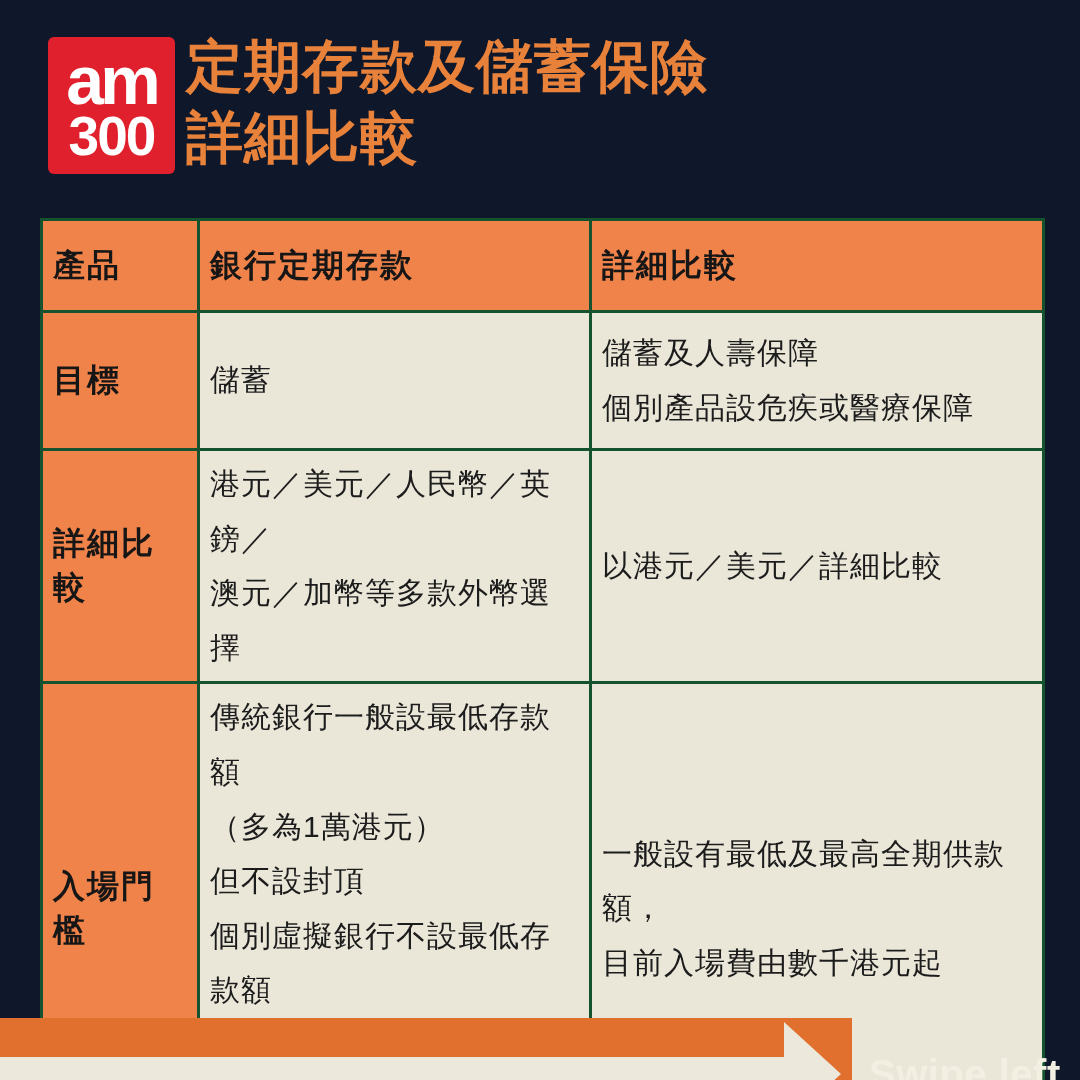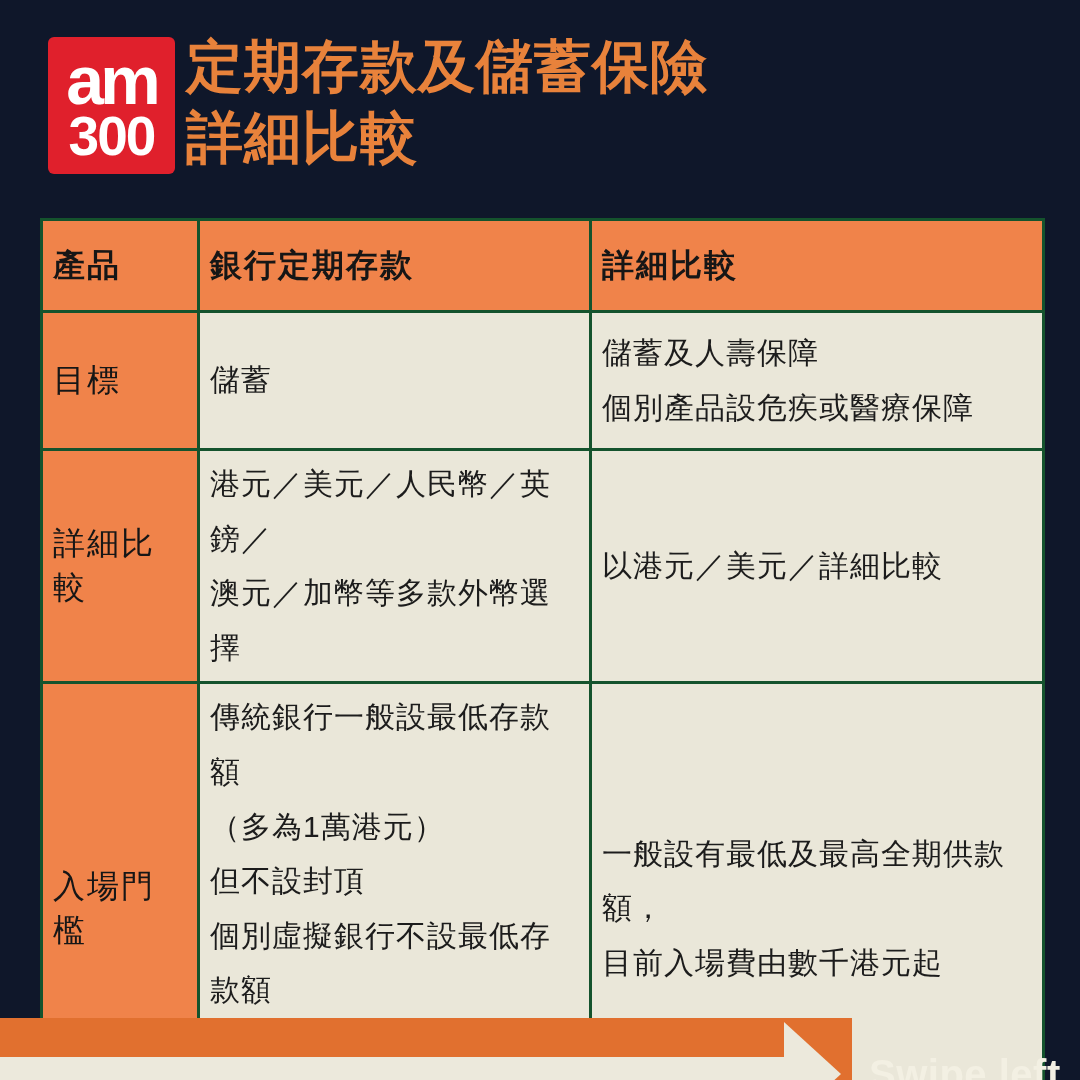--- a/index.html
+++ b/index.html
@@ -65,21 +65,21 @@
   td.hdr {
     background: #f0834a;
     font-size: 32px;
     font-weight: bold;
     color: #161616;
     letter-spacing: 2px;
   }
   td.lbl {
     background: #f0834a;
     font-size: 32px;
-    font-weight: normal;
+    font-weight: bold;
     color: #161616;
     letter-spacing: 2px;
   }
   td.cell {
     background: #eae7d9;
     font-size: 30px;
     font-weight: 500;
     color: #1c1c1c;
     line-height: 1.82;
     white-space: pre-line;

